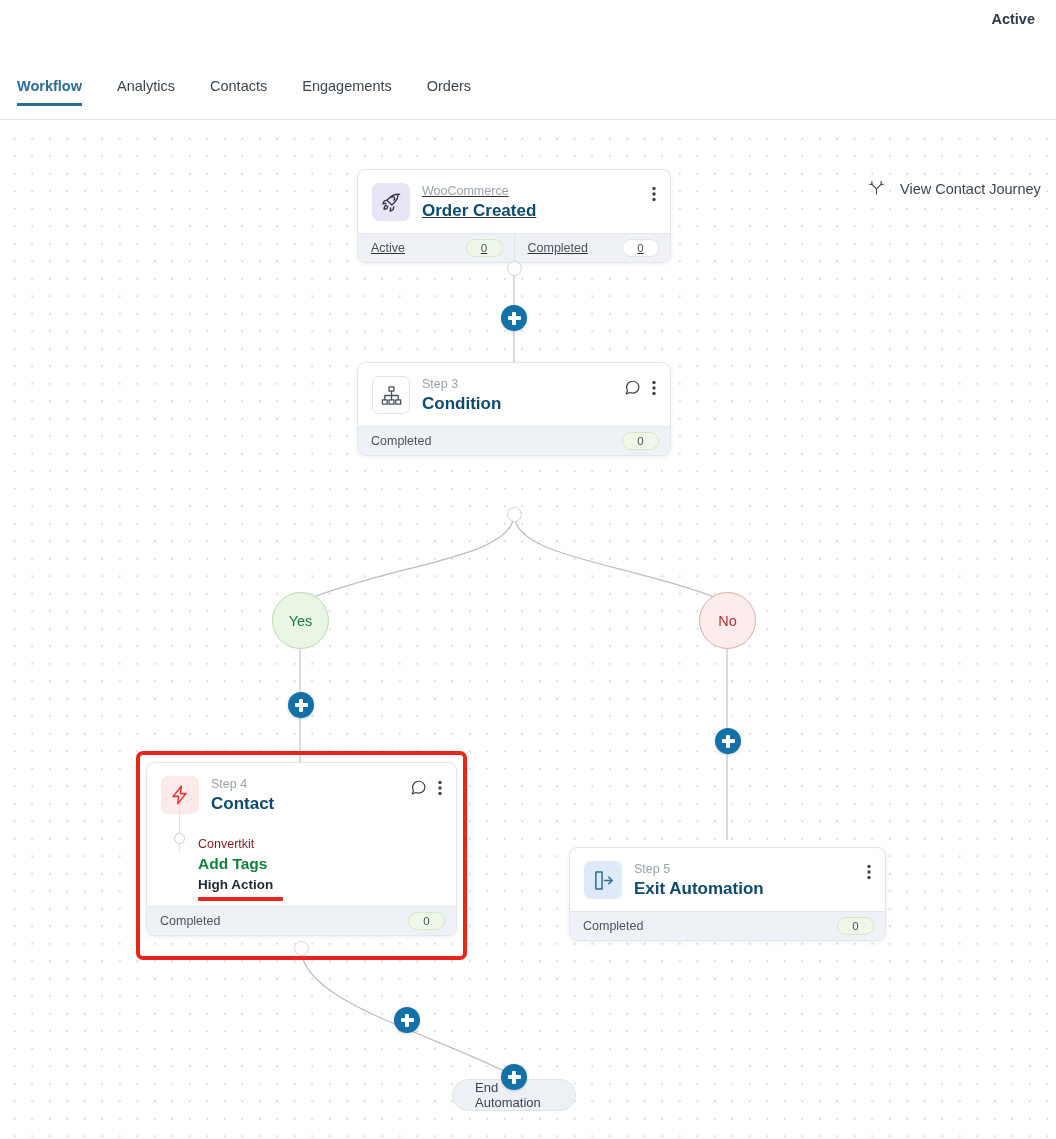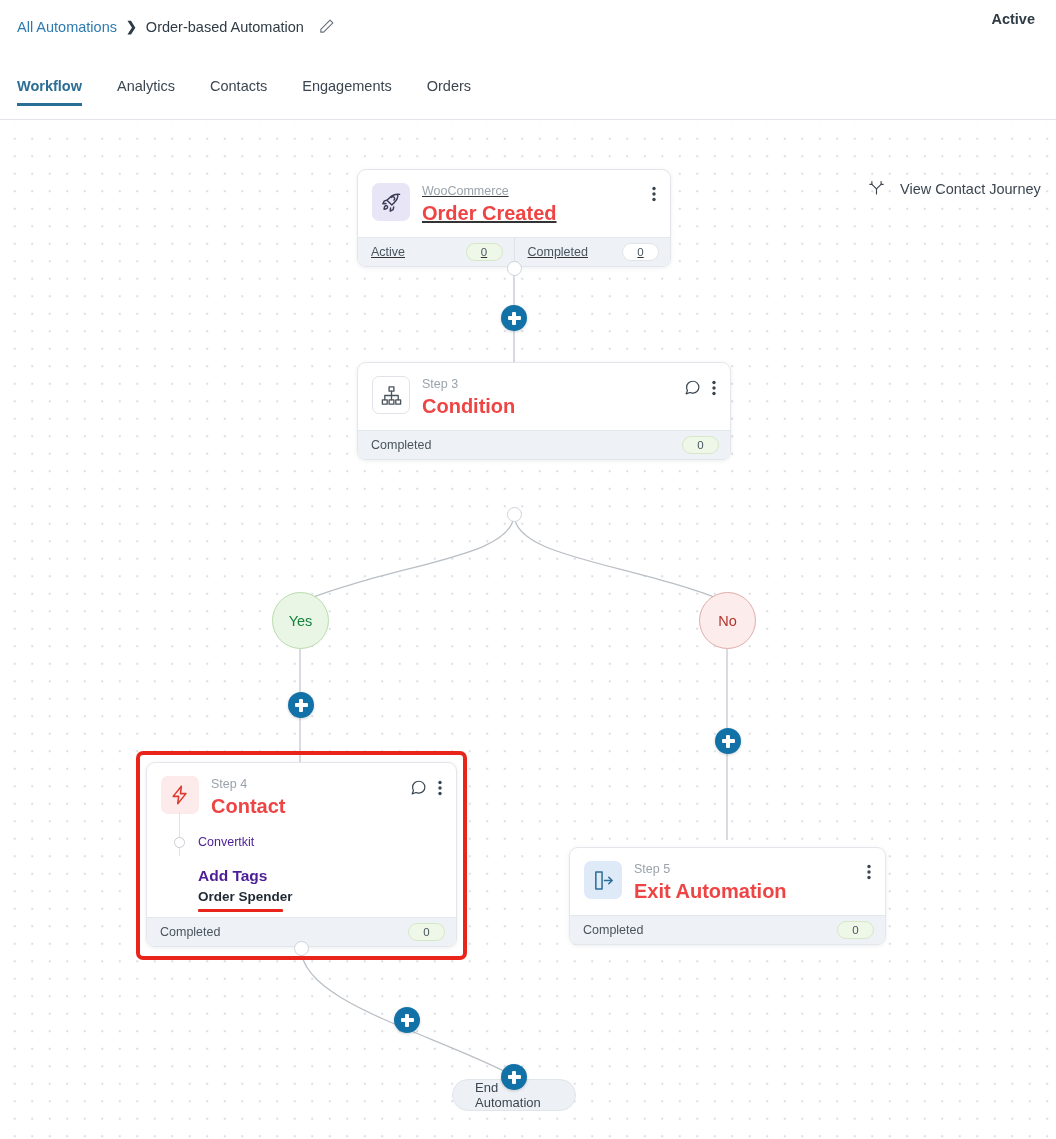--- a/index.html
+++ b/index.html
@@ -163,23 +163,23 @@
   .icon-blue     { background: #dfeaf8; }
 
   .node-titles { flex: 1; min-width: 0; padding-top: 1px; }
   .node-sub {
     font-size: 12.5px;
     color: #9aa3ab;
     line-height: 1.25;
     margin-bottom: 1px;
   }
   .node-title {
-    font-size: 20px;
+    font-size: 17px;
     font-weight: bold;
-    color: #ef4444;
+    color: #0c4a6e;
     line-height: 1.2;
   }
 
   .node-actions {
     display: flex;
     align-items: center;
     gap: 11px;
     padding-top: 3px;
   }
   .icon-btn { cursor: pointer; display: flex; align-items: center; }
@@ -215,29 +215,30 @@
     font-size: 14px;
     color: #30393f;
     line-height: 1.35;
     padding-top: 1px;
   }
   .detail-text b { font-weight: bold; color: #1f2933; }
 
   .detail-block { padding-top: 0px; }
   .detail-vendor {
     font-size: 12.5px;
-    color: #4c1d95;
+    color: #7f1d1d;
     line-height: 1.3;
+    margin-top: 6px;
   }
   .detail-action {
     font-size: 15.5px;
     font-weight: bold;
-    color: #4c1d95;
+    color: #15803d;
     line-height: 1.35;
-    margin-top: 16px;
+    margin-top: 2px;
   }
   .detail-value {
     font-size: 13.5px;
     font-weight: bold;
     color: #1f2933;
     line-height: 1.3;
     margin-top: 1px;
     position: relative;
     display: inline-block;
   }
@@ -378,30 +379,20 @@
     cursor: pointer;
     z-index: 10;
     white-space: nowrap;
   }
 </style>
 </head>
 <body>
 
 <div class="header">
 
-  <div class="breadcrumb">
-    <a class="crumb-link">All Automations</a>
-    <span class="crumb-sep">❯</span>
-    <span class="crumb-current">Order-based Automation</span>
-    <span class="edit-pencil">
-      <svg width="17" height="17" viewBox="0 0 24 24" fill="none" stroke="#67717a" stroke-width="1.6" stroke-linecap="round" stroke-linejoin="round">
-        <path d="M17 3l4 4L8 20H4v-4L17 3z"></path>
-      </svg>
-    </span>
-  </div>
 
   <div class="status-top-right">Active</div>
 
   <div class="tabs">
     <div class="tab active">Workflow</div>
     <div class="tab">Analytics</div>
     <div class="tab">Contacts</div>
     <div class="tab">Engagements</div>
     <div class="tab">Orders</div>
   </div>
@@ -458,21 +449,21 @@
       </div>
       <div class="stat">
         <span class="stat-label">Completed</span>
         <span class="badge badge-white">0</span>
       </div>
     </div>
   </div>
   <div class="conn-dot" style="left:507px; top:139px;"></div>
   <div class="plus-btn" style="left:501px; top:183px;"></div>
 
-  <div class="node" style="left:357px; top:240px; width:374px;">
+  <div class="node" style="left:357px; top:240px; width:314px;">
     <div class="node-body">
       <div class="node-head">
         <div class="node-icon icon-white">
           <svg width="23" height="23" viewBox="0 0 24 24" fill="none" stroke="#4a545d" stroke-width="1.4" stroke-linecap="round" stroke-linejoin="round">
             <rect x="9.5" y="3" width="5" height="4.5"></rect>
             <rect x="2.5" y="16.5" width="5" height="4.5"></rect>
             <rect x="9.5" y="16.5" width="5" height="4.5"></rect>
             <rect x="16.5" y="16.5" width="5" height="4.5"></rect>
             <path d="M12 7.5v4.5M5 16.5V12h14v4.5M12 12v4.5"></path>
           </svg>
@@ -543,21 +534,21 @@
           </span>
         </div>
       </div>
       <div class="node-detail">
         <div class="detail-rail"></div>
         <div class="detail-dot"></div>
         <div class="detail-block">
           <div class="detail-vendor">Convertkit</div>
           <div class="detail-action">Add Tags</div>
           <div class="detail-value">
-            <span>Order Spender</span>
+            <span>High Action</span>
             <span class="underline-annot" style="width:85px;"></span>
           </div>
         </div>
       </div>
     </div>
     <div class="node-foot">
       <div class="stat">
         <span class="stat-label">Completed</span>
         <span class="badge badge-green">0</span>
       </div>

